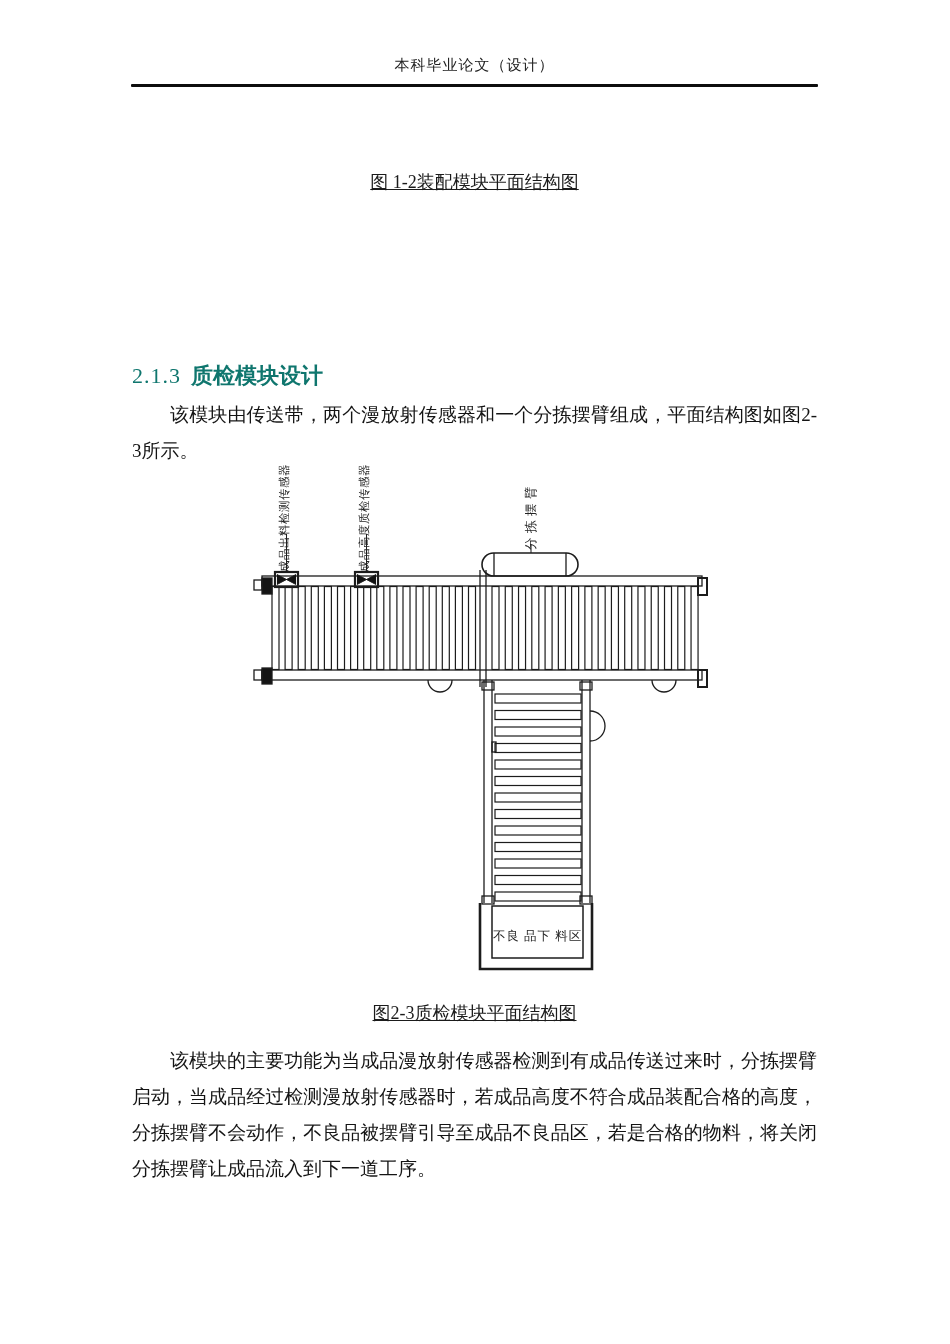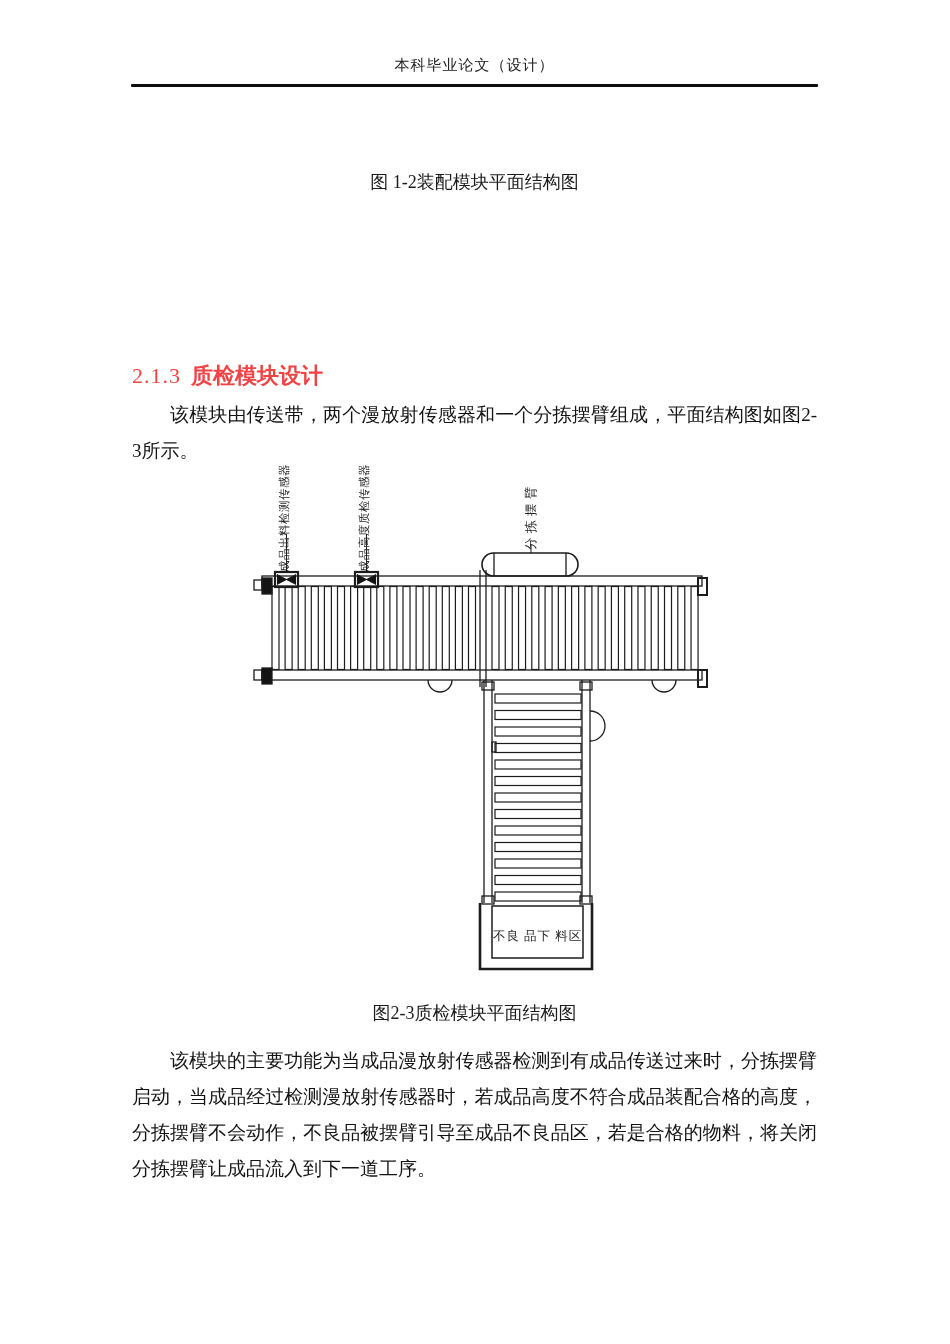--- a/index.html
+++ b/index.html
@@ -15,36 +15,36 @@
   .header-title{
     position:absolute;top:56px;left:132px;width:685px;
     text-align:center;font-size:15px;letter-spacing:1px;color:#222;
   }
   .header-rule{
     position:absolute;top:84px;left:131px;width:687px;height:3px;
     background:#0d0d0d;border-radius:1px;
   }
   .caption{
     position:absolute;left:132px;width:685px;
-    text-align:center;font-size:18px;color:#1b1b1b;
+    text-align:center;font-size:18px;color:#1b1b1b;text-decoration:underline;
   }
   .caption-1{top:170px;}
   .caption-2{top:1001px;}
   .para{
     position:absolute;left:132px;width:685px;
     font-size:19px;line-height:36px;
     text-align:justify;text-justify:inter-ideograph;
     text-indent:2em;color:#141414;
   }
   .para-1{top:202px;}
   .para-2{top:378px;}
   .para-3{top:1024px;}
   .section-heading{
     position:absolute;top:336px;left:132px;width:685px;
-    font-size:22px;line-height:36px;color:#ef4444;
+    font-size:22px;line-height:36px;color:#0f766e;
     font-family:"Liberation Sans","DejaVu Sans",sans-serif;
     font-weight:600;
   }
   .section-heading .h-num{
     font-family:"Liberation Serif","DejaVu Serif",serif;
     font-weight:400;letter-spacing:1px;margin-right:10px;
   }
   .figure-wrap{
     position:absolute;top:458px;left:240px;width:490px;height:530px;
   }

